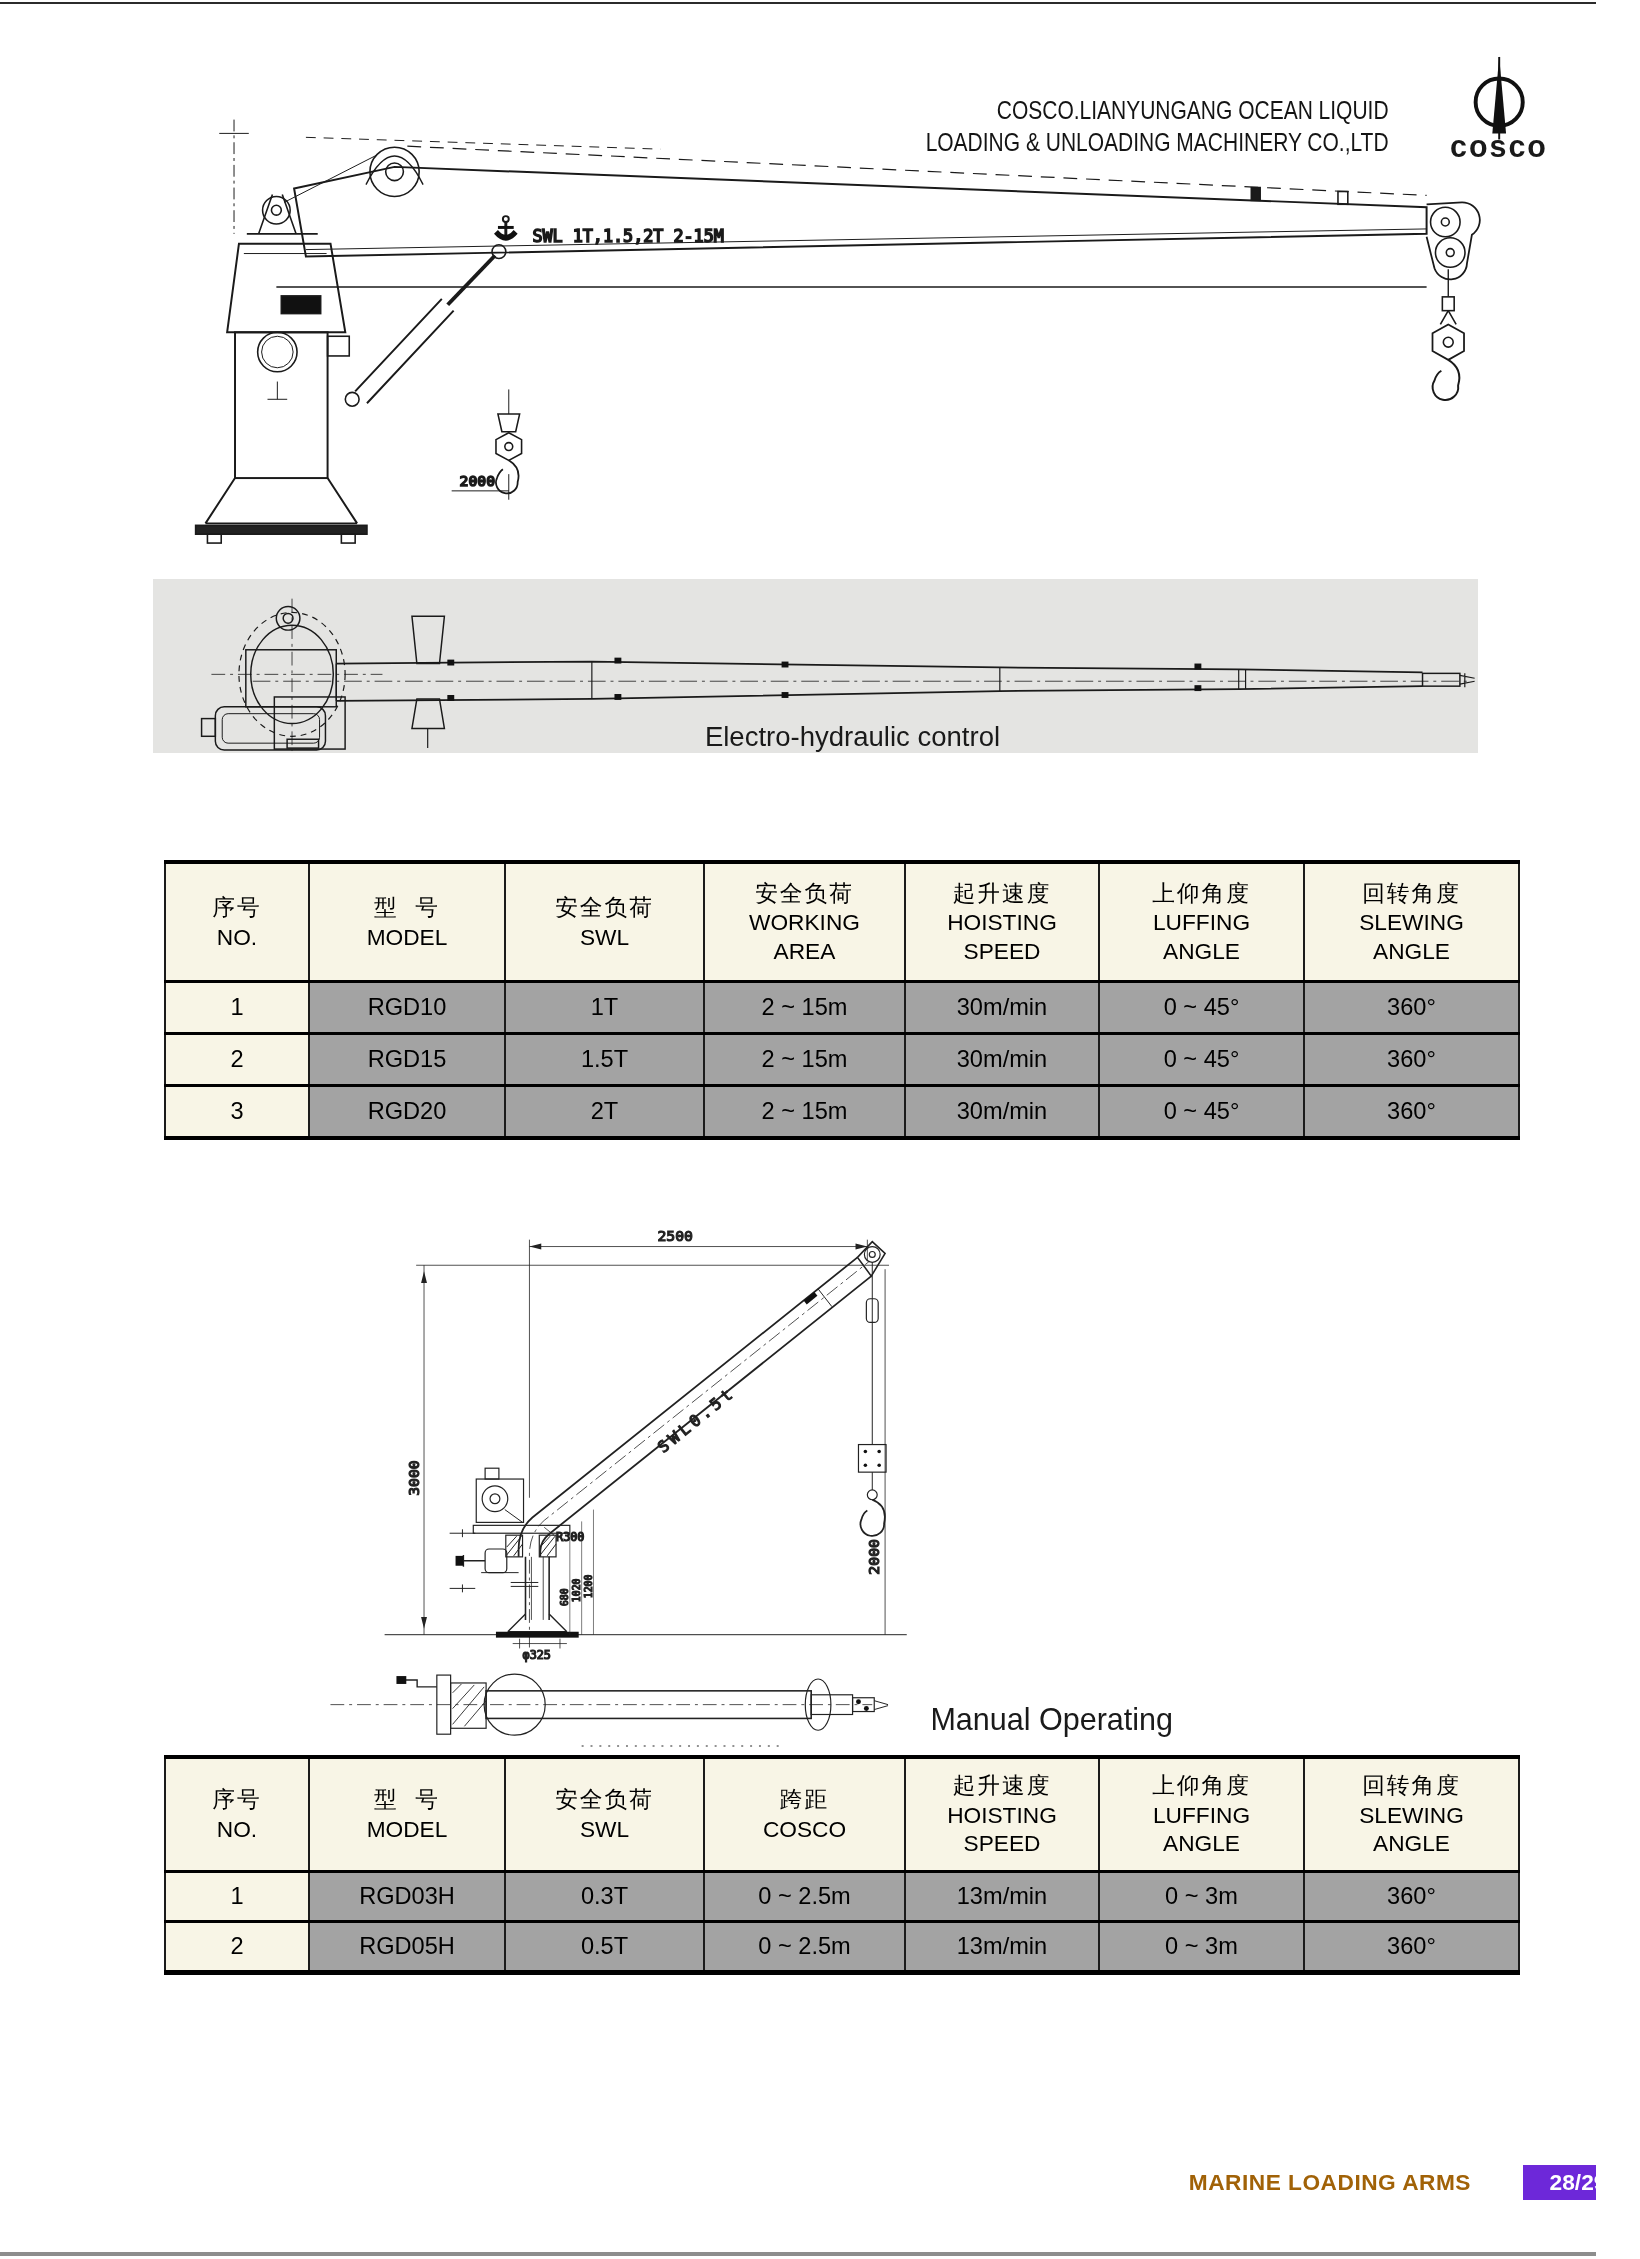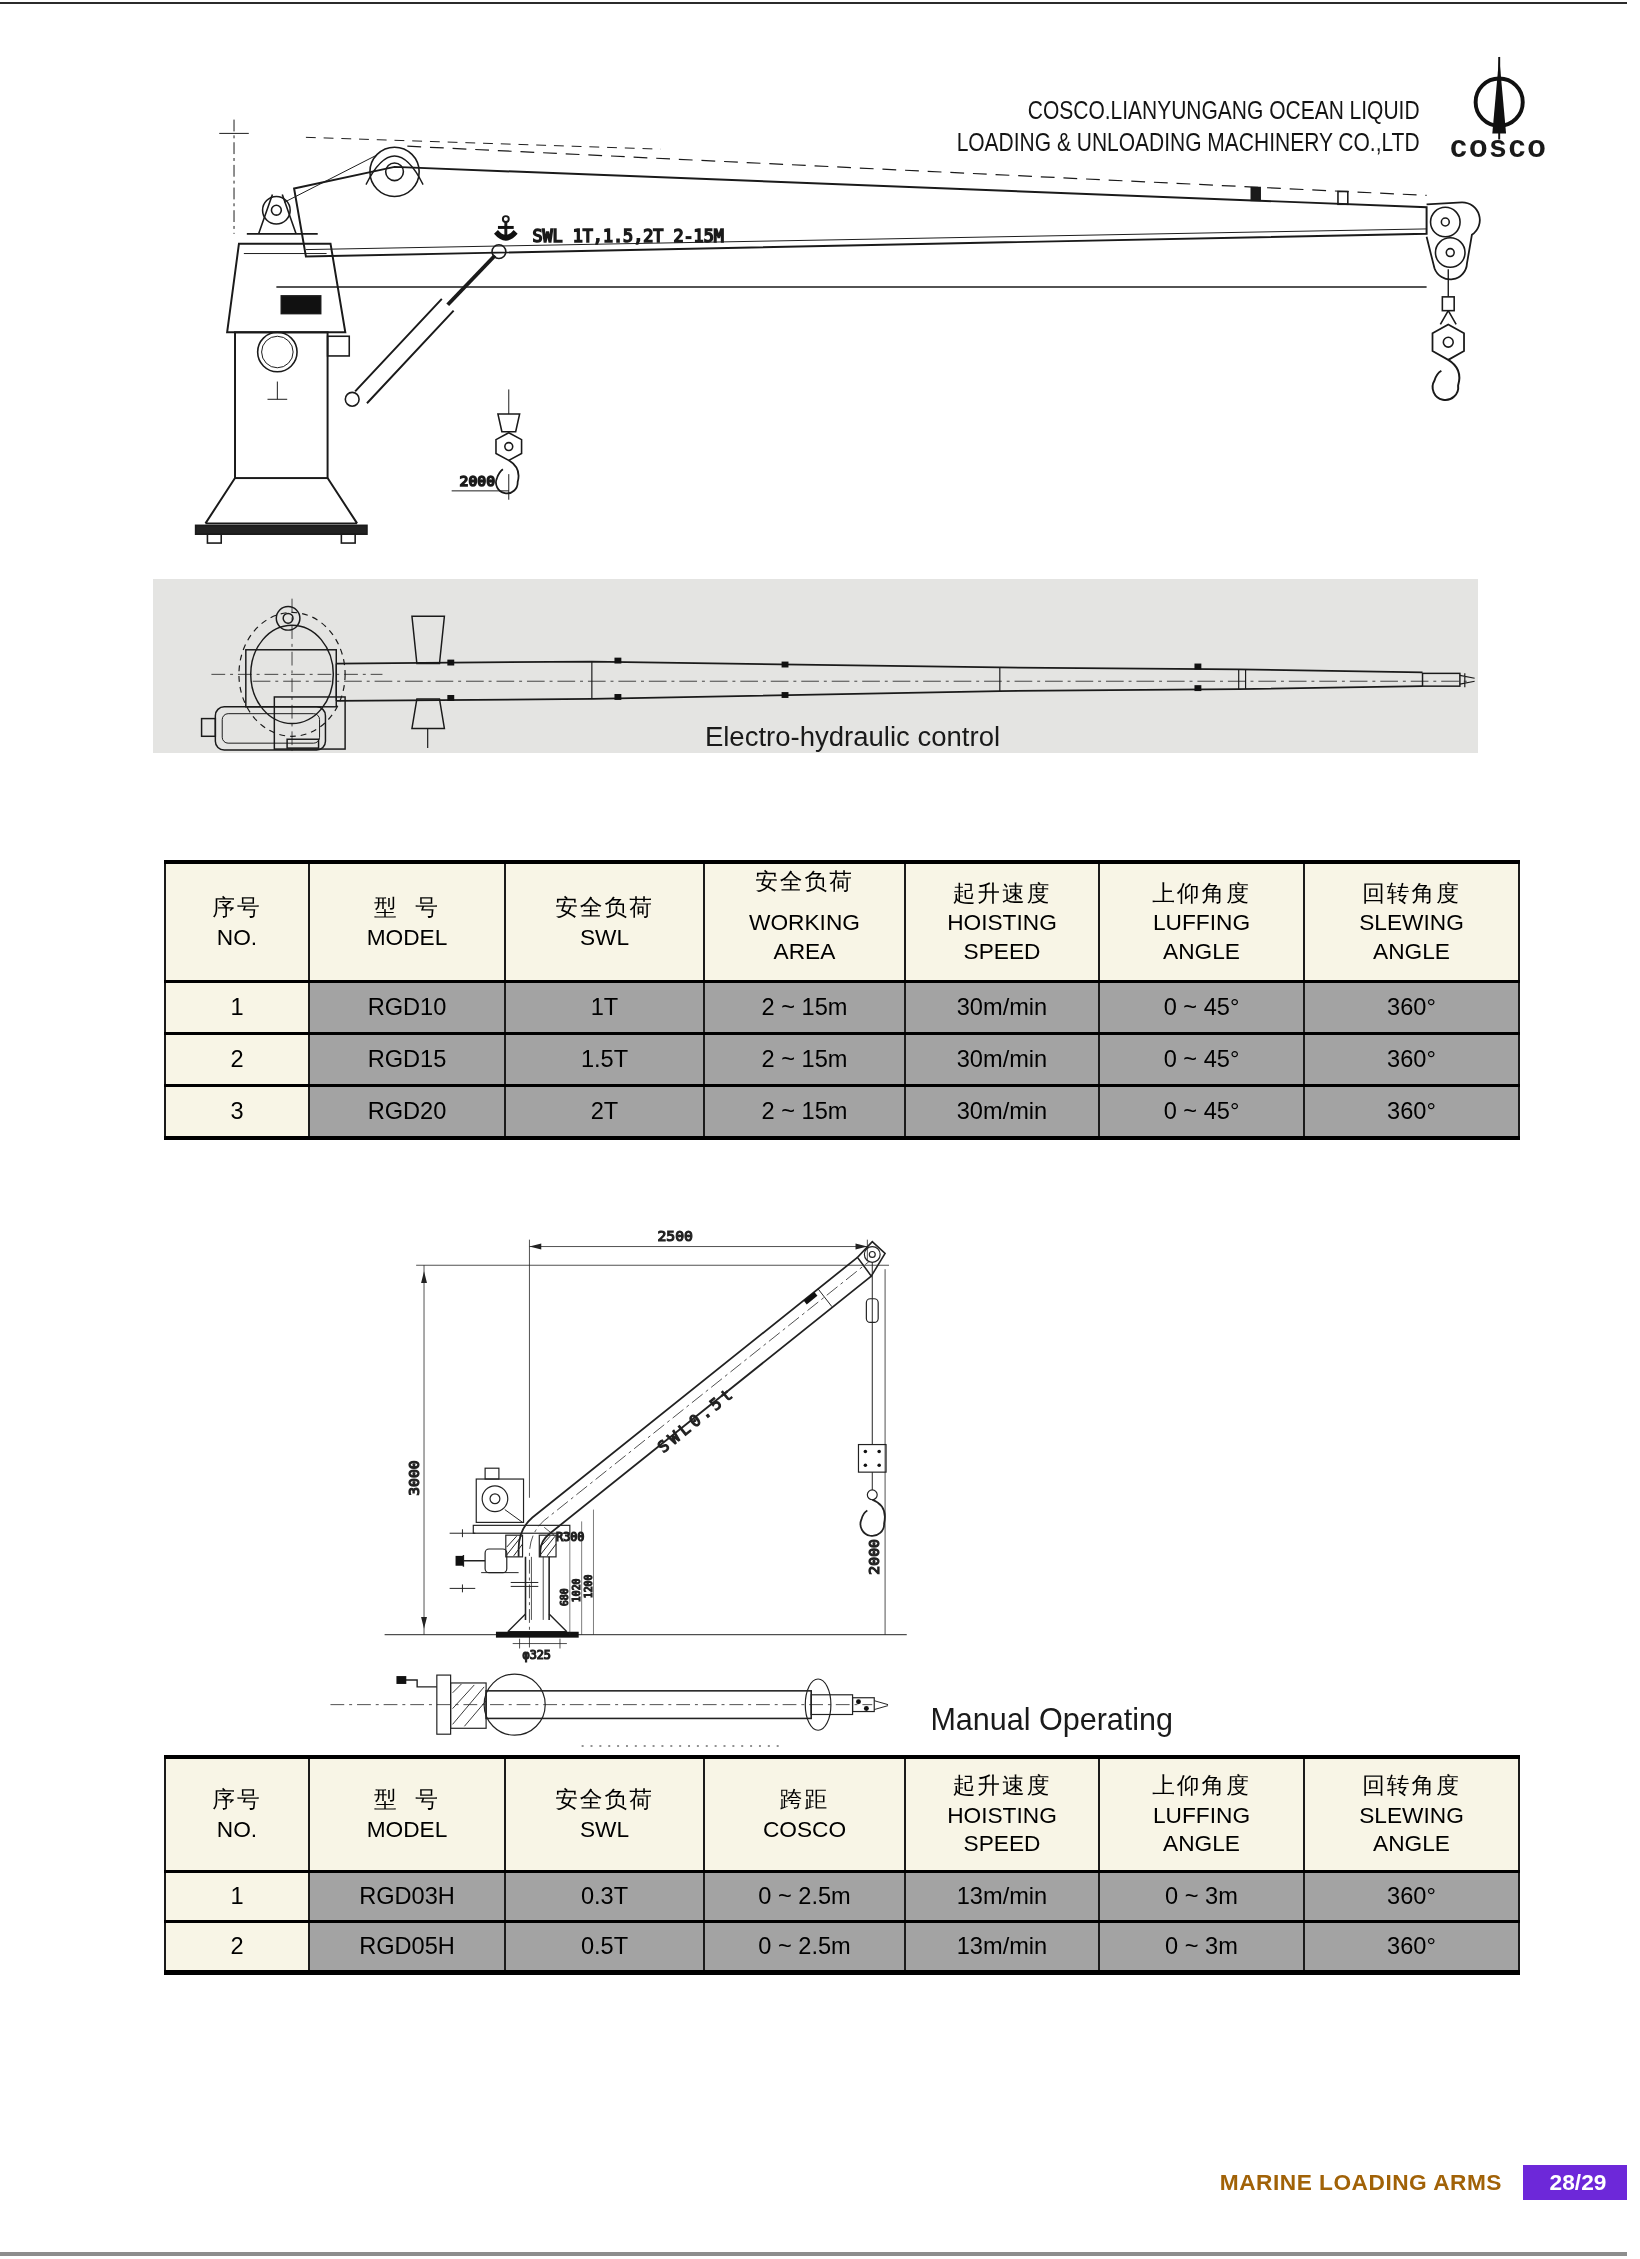--- a/index.html
+++ b/index.html
@@ -1,17 +1,17 @@
 <!DOCTYPE html>
 <html><head>
 <meta charset="utf-8">
 <style>
   html,body{margin:0;padding:0;background:#ffffff;}
   #page{position:relative;width:1596px;height:2260px;background:#ffffff;overflow:hidden;
-        font-family:"Liberation Sans",sans-serif;color:#111;padding-left:31px;}
+        font-family:"Liberation Sans",sans-serif;color:#111;}
   .abs{position:absolute;}
   
   #frame-top{left:0;top:2px;width:1640px;height:2px;background:#2b2b2b;}
   #frame-right{left:1634px;top:2px;width:2px;height:2258px;background:#2b2b2b;}
   #frame-bottom{left:0;top:2252px;width:1640px;height:3.9px;background:#8d8d8d;}
   
   #company{right:207px;top:95px;text-align:right;font-size:25.6px;line-height:31.5px;
            letter-spacing:0px;color:#141414;transform:scaleX(0.82);transform-origin:right top;
            white-space:nowrap;font-weight:500;}
   
@@ -198,21 +198,21 @@
         <th>
             <div class="th-zh">型  号</div>
             <div class="th-en">MODEL</div>
           </th>
         <th>
             <div class="th-zh">安全负荷</div>
             <div class="th-en">SWL</div>
           </th>
         <th>
             <div class="th-zh">安全负荷</div>
-            <div class="th-en" style="width:128px;margin:12px auto;">WORKING AREA</div>
+            <div class="th-en" style="width:128px;margin:0 auto;">WORKING AREA</div>
           </th>
         <th>
             <div class="th-zh">起升速度</div>
             <div class="th-en" style="width:118px;margin:0 auto;">HOISTING SPEED</div>
           </th>
         <th>
             <div class="th-zh">上仰角度</div>
             <div class="th-en" style="width:108px;margin:0 auto;">LUFFING ANGLE</div>
           </th>
         <th>

